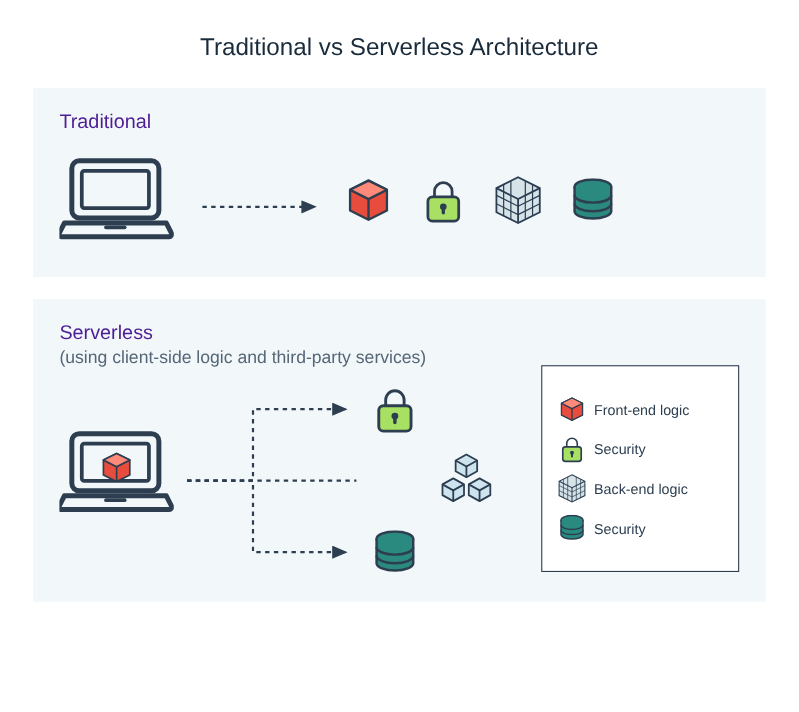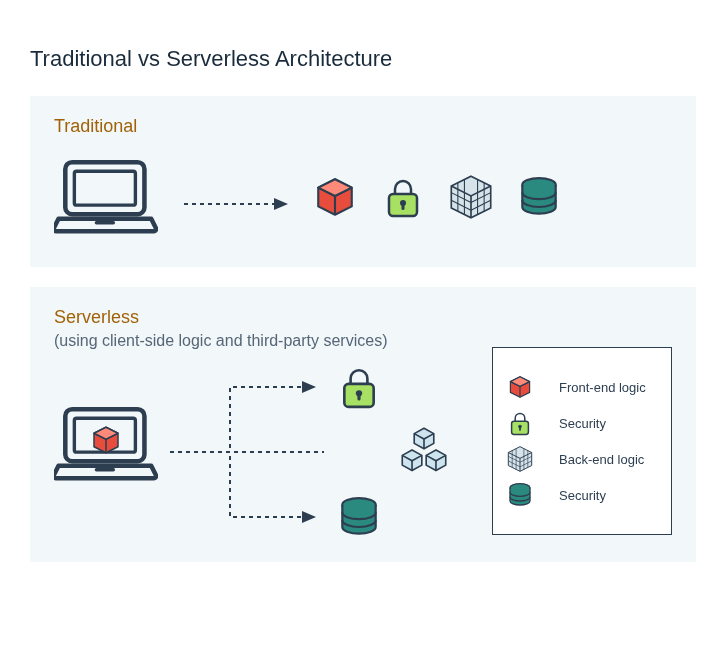--- a/index.html
+++ b/index.html
@@ -5,35 +5,36 @@
   * { box-sizing: border-box; margin: 0; padding: 0; }
   body {
     font-family: -apple-system, BlinkMacSystemFont, "Segoe UI", Helvetica, Arial, sans-serif;
     background: #fff;
     width: 726px;
     height: 647px;
     padding: 20px 30px;
     color: #2c3e50;
   }
   .title {
+    text-align: center;
     font-size: 22px;
     font-weight: 500;
     color: #1a2b3c;
-    margin: 26px 0 24px;
+    margin: 10px 0 24px;
   }
   .panel {
     background: #f2f7fa;
     padding: 20px 24px 28px;
     margin-bottom: 20px;
     position: relative;
   }
   .panel-title {
     font-size: 18px;
     font-weight: 500;
-    color: #a16207;
+    color: #4c1d95;
     margin-bottom: 4px;
   }
   .panel-subtitle {
     font-size: 16px;
     color: #556677;
     margin-bottom: 12px;
   }
   .row {
     display: flex;
     align-items: center;
@@ -63,21 +64,21 @@
     right: 24px;
     top: 60px;
     width: 180px;
     background: #fff;
     border: 1.5px solid #2c3e50;
     padding: 16px 14px;
   }
   .legend-row {
     display: flex;
     align-items: center;
-    gap: 26px;
+    gap: 7px;
     margin: 10px 0;
     font-size: 13px;
     color: #2c3e50;
   }
   .legend-row .li { width: 26px; height:26px; display:flex; align-items:center; justify-content:center;}
 </style>
 </head>
 <body>
 
 <svg width="0" height="0" style="position:absolute">

